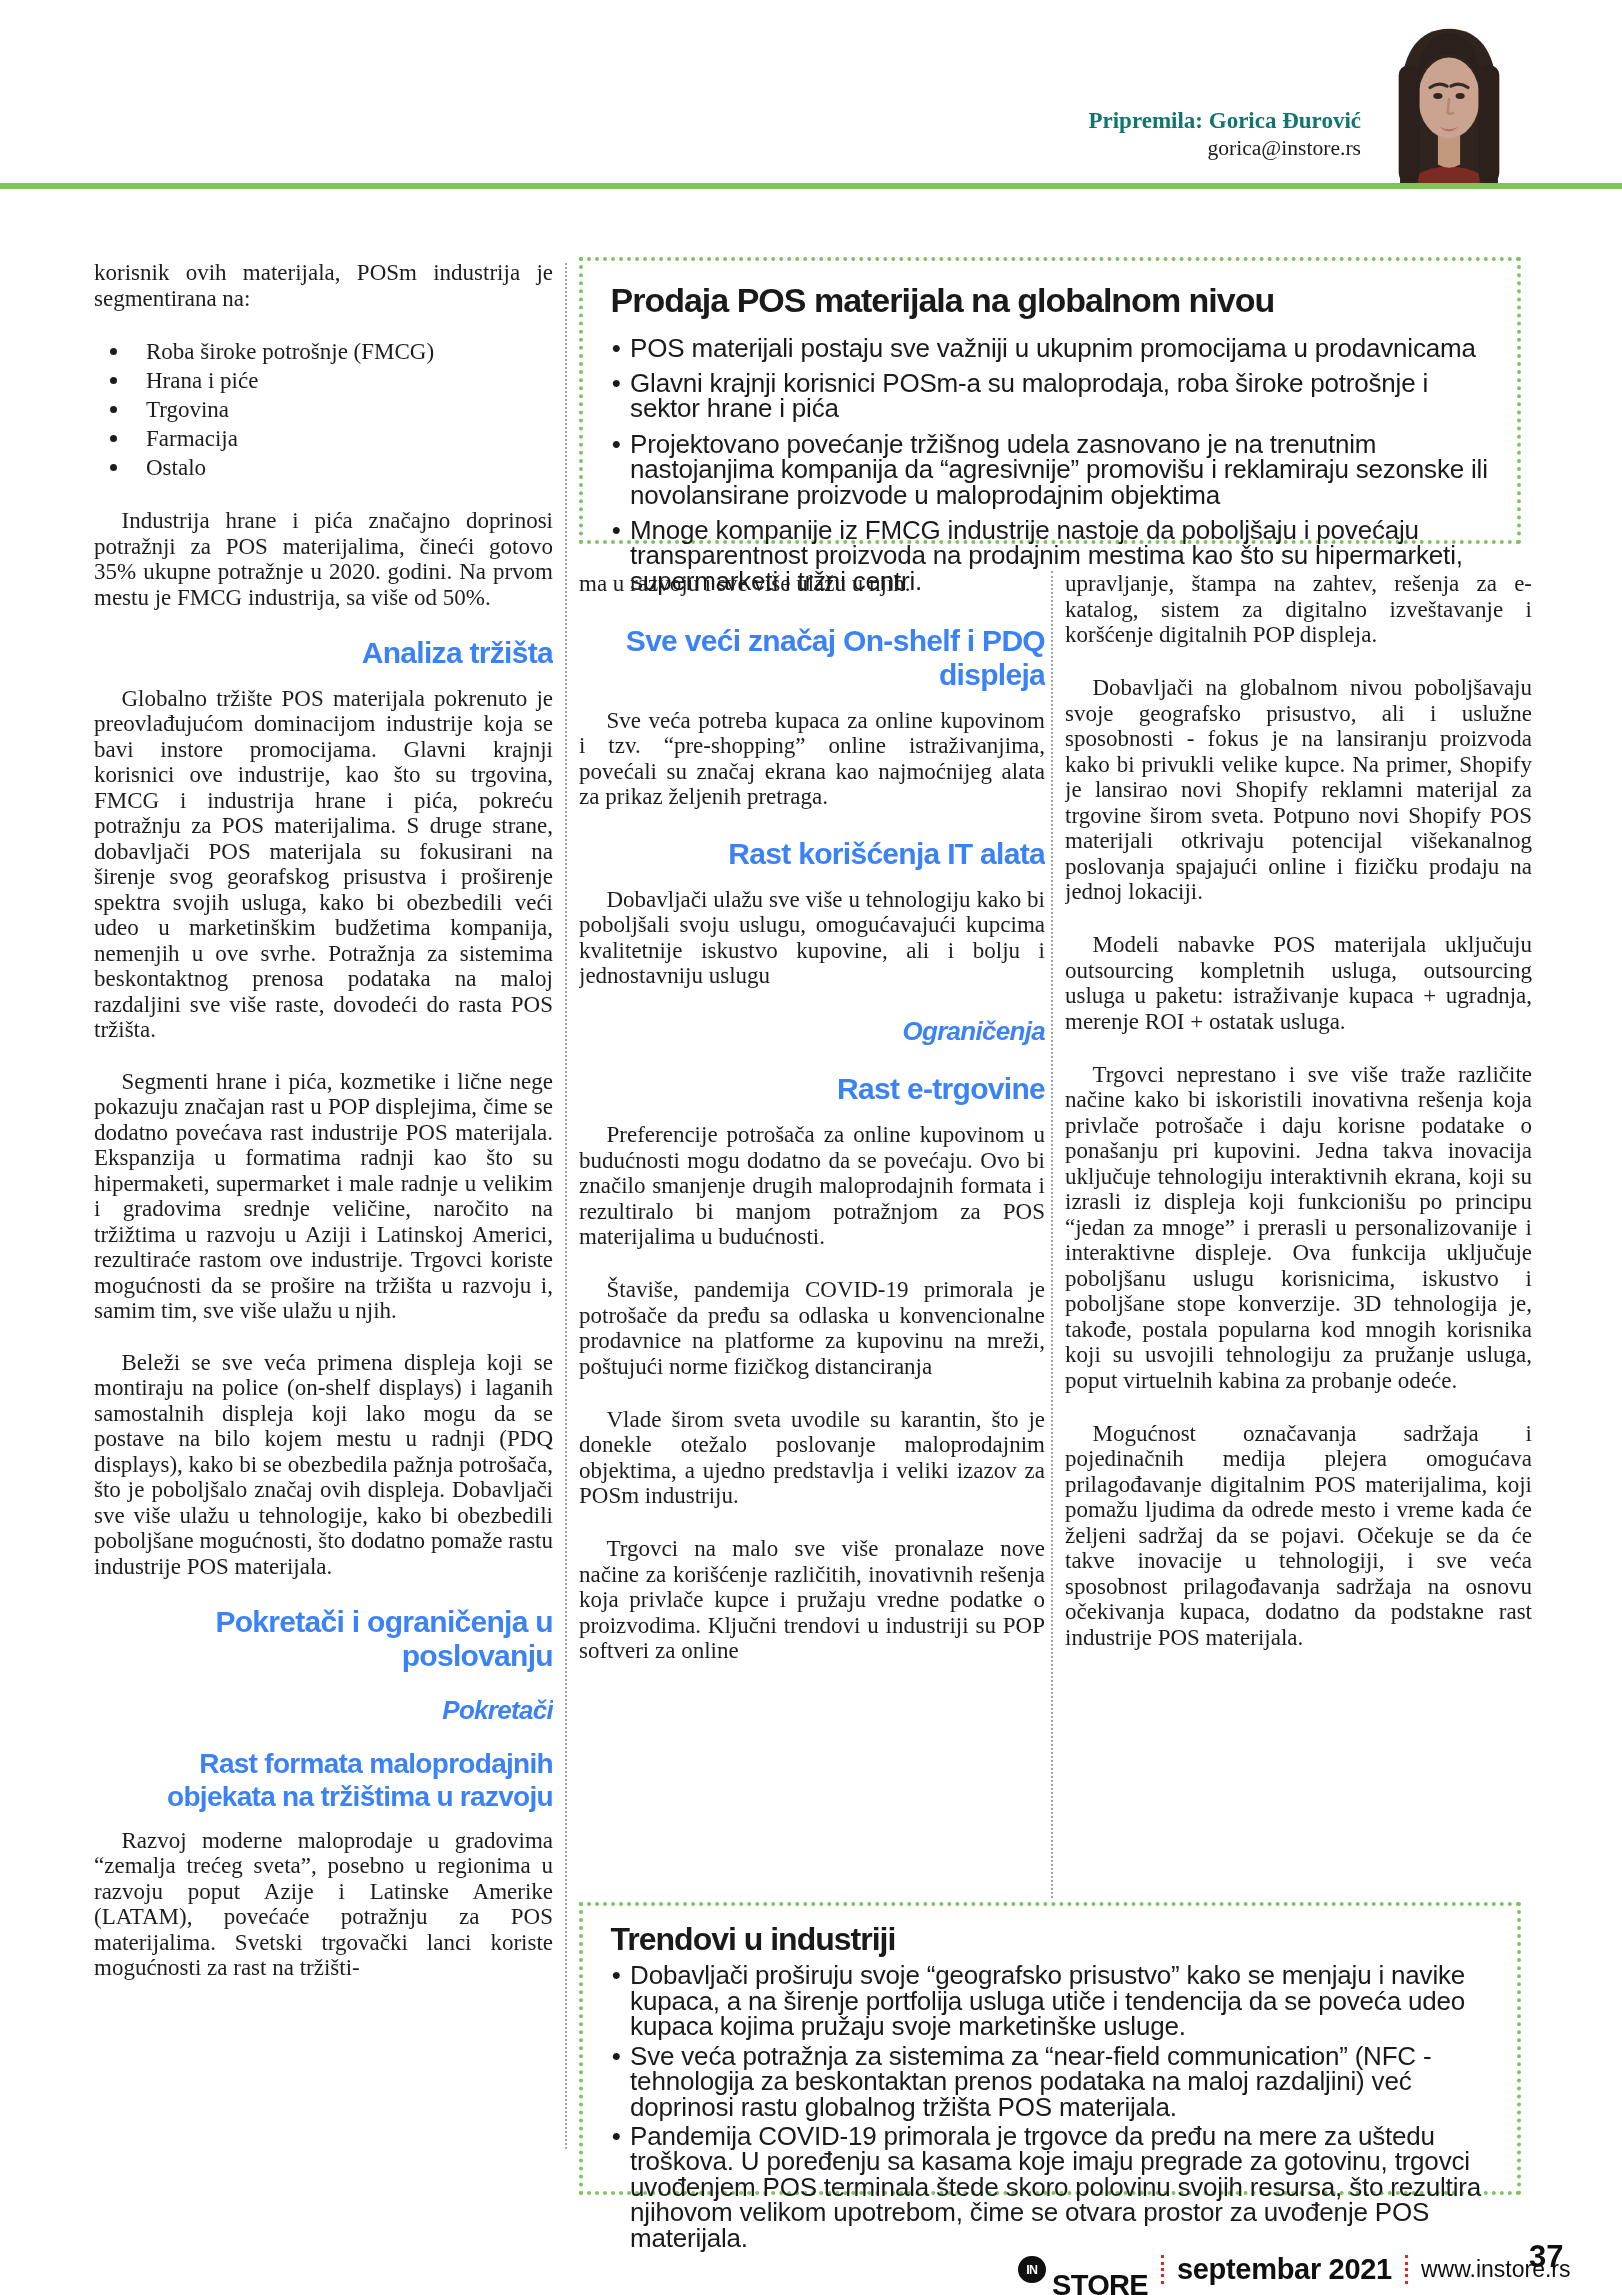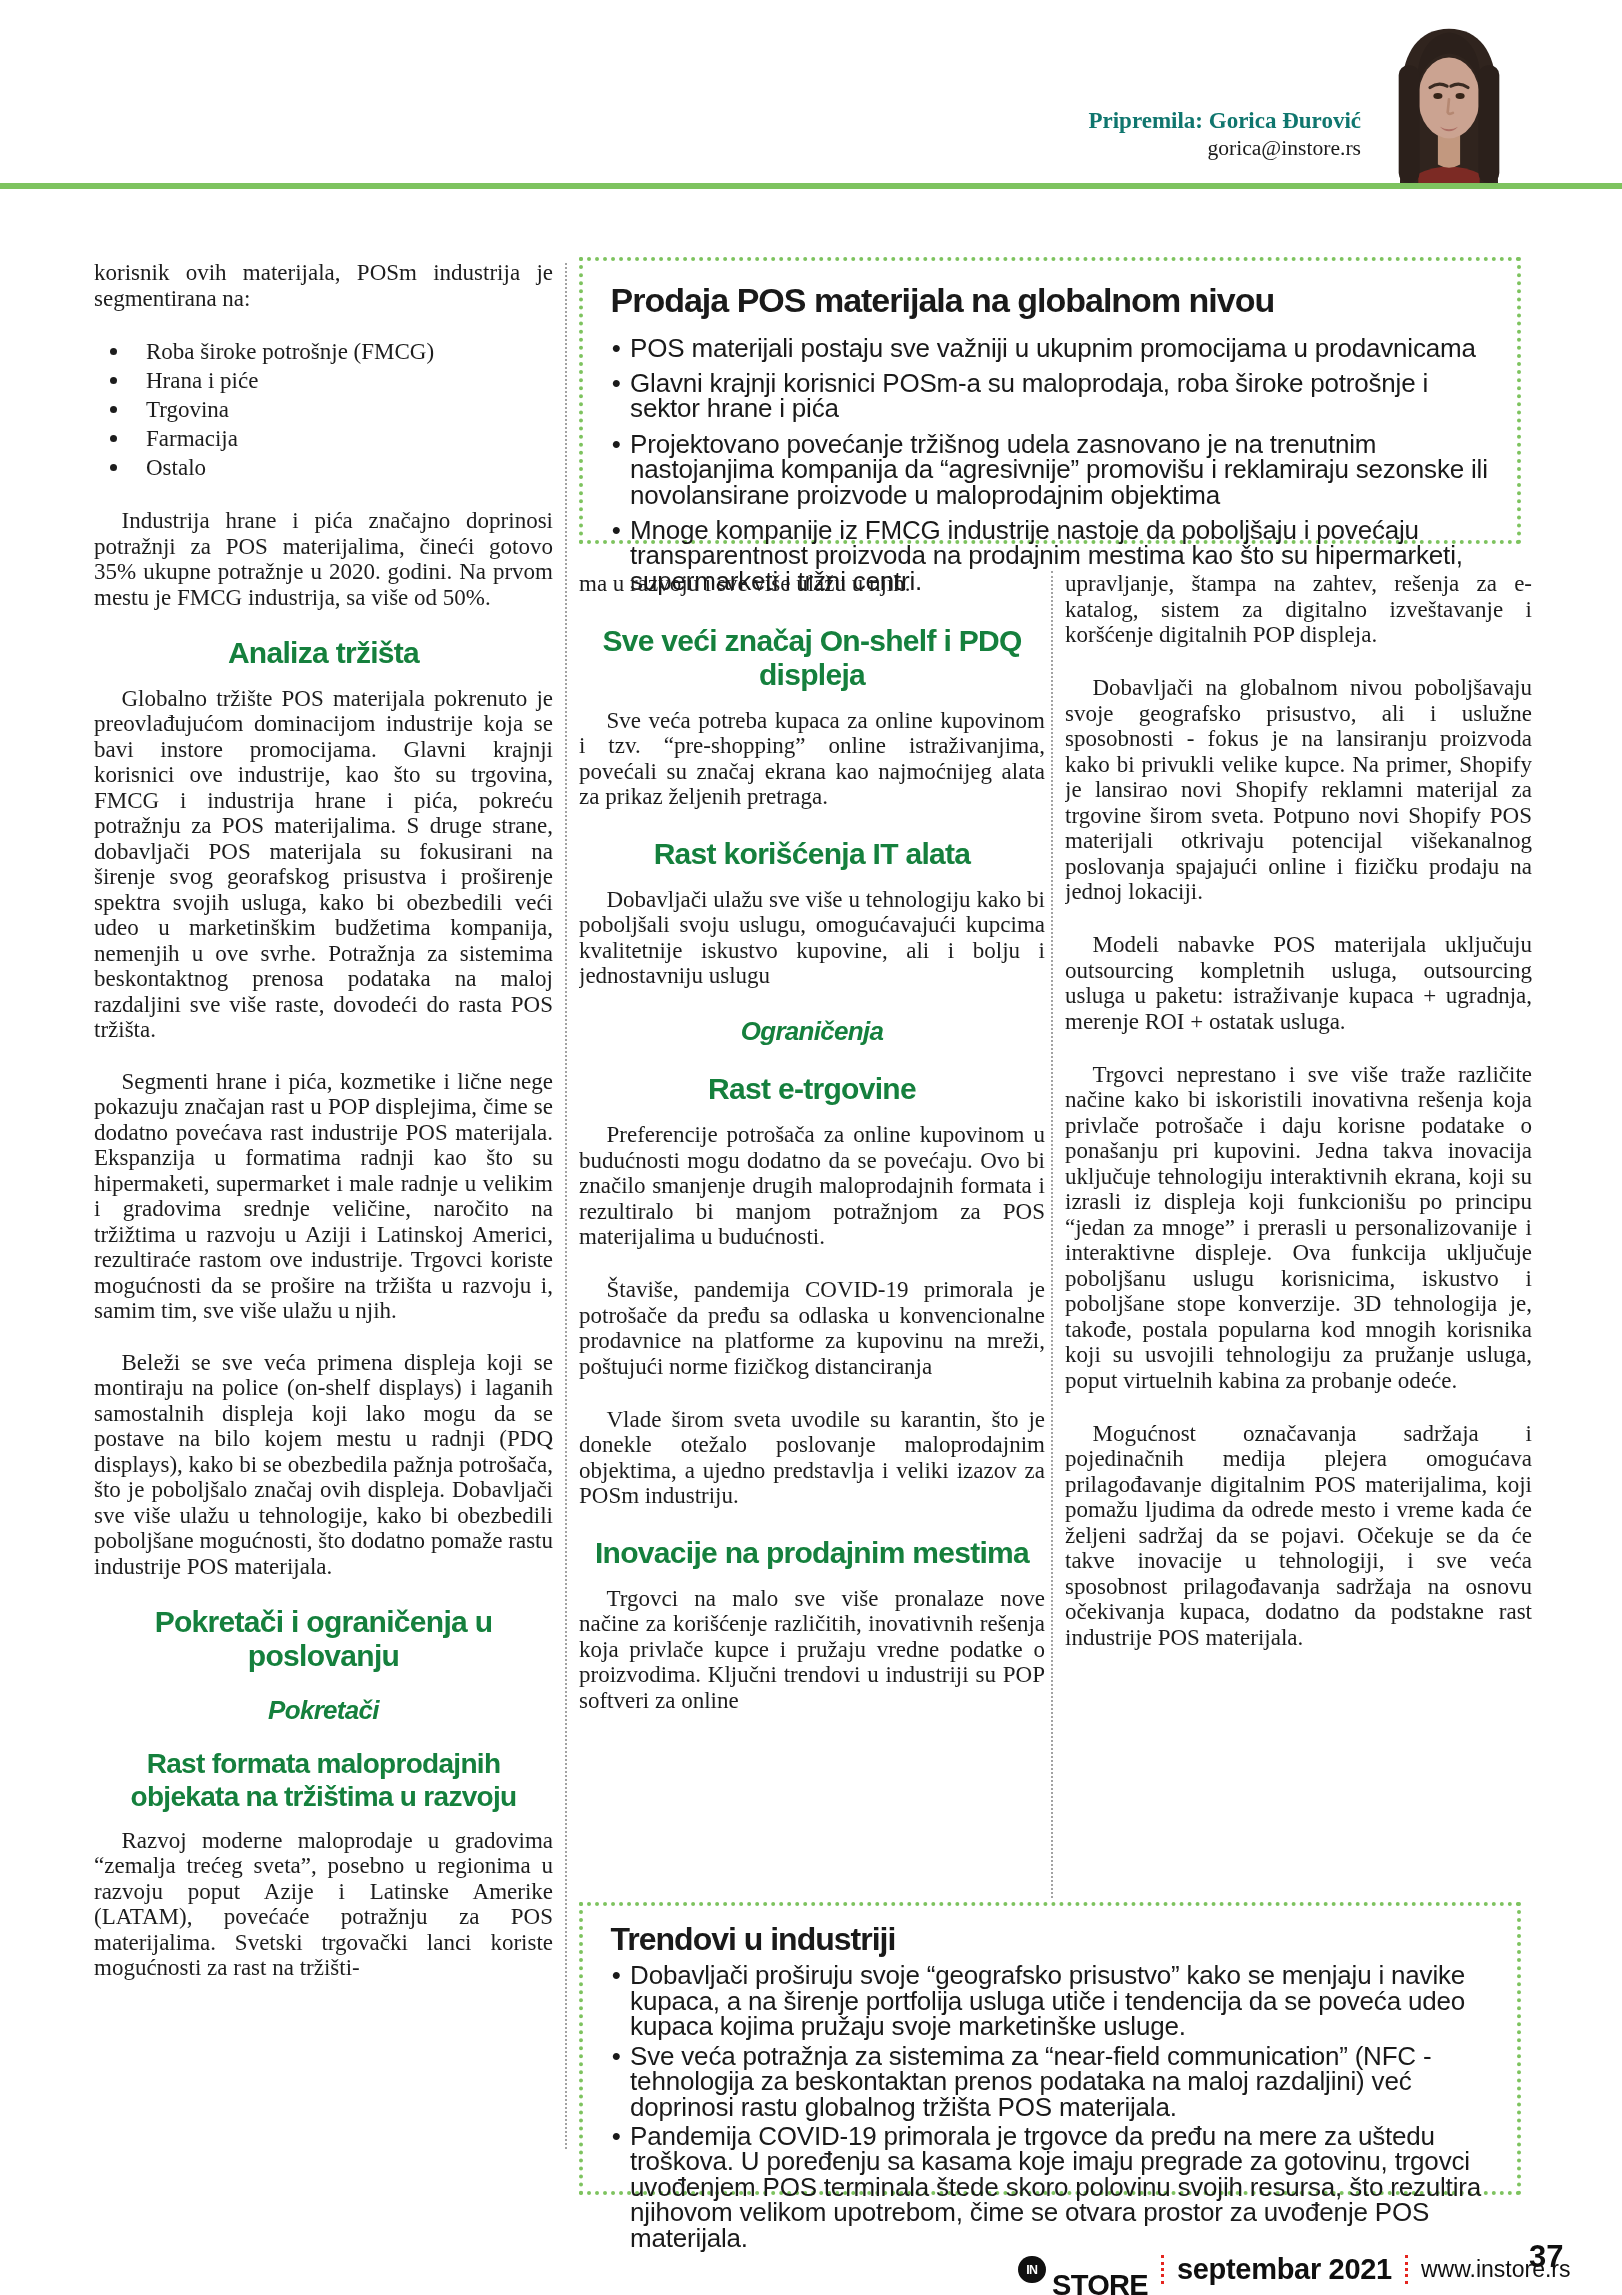--- a/index.html
+++ b/index.html
@@ -47,22 +47,22 @@
   .col p.indent { text-indent:27.5px; }
 
   .serif-list { list-style:none; margin:1.3px 0 26px; padding:0; text-align:left; }
   .serif-list li { position:relative; padding-left:52px; line-height:29px; }
   .serif-list li::before {
     content:""; position:absolute; left:15.7px; top:11px;
     width:7.2px; height:7.2px; border-radius:50%; background:#1d1d1d;
   }
 
   .h-sans {
-    font-family:"Liberation Sans", sans-serif; font-weight:700; text-align:center;
-    font-size:30px; line-height:34px; letter-spacing:-0.7px; color:#15803d;
+    font-family:"Liberation Sans", sans-serif; font-weight:700; text-align:right;
+    font-size:30px; line-height:34px; letter-spacing:-0.7px; color:#3b82f6;
     margin:26px 0 15.7px;
   }
   .h-sub  { font-size:28px; line-height:33px; margin:22px 0 14.4px; }
   .h-italic { font-style:italic; font-size:26px; line-height:30px; margin:22px 0 14.4px; }
 
   
   .footer {
     position:absolute; left:1018px; top:2237px; display:flex; align-items:center; gap:13px;
     font-family:"Liberation Sans", sans-serif; color:#101010;
   }
@@ -149,21 +149,20 @@
     <p>ma u razvoju i sve više ulažu u njih.</p>
     <h2 class="h-sans" style="margin-top:0;">Sve veći značaj On-shelf i PDQ displeja</h2>
     <p class="indent">Sve veća potreba kupaca za online kupovinom i tzv. “pre-shopping” online istraživanjima, povećali su značaj ekrana kao najmoćnijeg alata za prikaz željenih pretraga.</p>
     <h2 class="h-sans">Rast korišćenja IT alata</h2>
     <p class="indent">Dobavljači ulažu sve više u tehnologiju kako bi poboljšali svoju uslugu, omogućavajući kupcima kvalitetnije iskustvo kupovine, ali i bolju i jednostavniju uslugu</p>
     <h3 class="h-sans h-italic">Ograničenja</h3>
     <h2 class="h-sans">Rast e-trgovine</h2>
     <p class="indent">Preferencije potrošača za online kupovinom u budućnosti mogu dodatno da se povećaju. Ovo bi značilo smanjenje drugih maloprodajnih formata i rezultiralo bi manjom potražnjom za POS materijalima u budućnosti.</p>
     <p class="indent">Štaviše, pandemija COVID-19 primorala je potrošače da pređu sa odlaska u konvencionalne prodavnice na platforme za kupovinu na mreži, poštujući norme fizičkog distanciranja</p>
     <p class="indent">Vlade širom sveta uvodile su karantin, što je donekle otežalo poslovanje maloprodajnim objektima, a ujedno predstavlja i veliki izazov za POSm industriju.</p>
-    <h2 class="h-sans">Inovacije na prodajnim mestima</h2>
     <p class="indent">Trgovci na malo sve više pronalaze nove načine za korišćenje različitih, inovativnih rešenja koja privlače kupce i pružaju vredne podatke o proizvodima. Ključni trendovi u industriji su POP softveri za online</p>
   </section>
 
   <section class="col col3">
     <p>upravljanje, štampa na zahtev, rešenja za e-katalog, sistem za digitalno izveštavanje i koršćenje digitalnih POP displeja.</p>
     <p class="indent">Dobavljači na globalnom nivou poboljšavaju svoje geografsko prisustvo, ali i uslužne sposobnosti - fokus je na lansiranju proizvoda kako bi privukli velike kupce. Na primer, Shopify je lansirao novi Shopify reklamni materijal za trgovine širom sveta. Potpuno novi Shopify POS materijali otkrivaju potencijal višekanalnog poslovanja spajajući online i fizičku prodaju na jednoj lokaciji.</p>
     <p class="indent">Modeli nabavke POS materijala uključuju outsourcing kompletnih usluga, outsourcing usluga u paketu: istraživanje kupaca + ugradnja, merenje ROI + ostatak usluga.</p>
     <p class="indent">Trgovci neprestano i sve više traže različite načine kako bi iskoristili inovativna rešenja koja privlače potrošače i daju korisne podatake o ponašanju pri kupovini. Jedna takva inovacija uključuje tehnologiju interaktivnih ekrana, koji su izrasli iz displeja koji funkcionišu po principu “jedan za mnoge” i prerasli u personalizovanije i interaktivne displeje. Ova funkcija uključuje poboljšanu uslugu korisnicima, iskustvo i poboljšane stope konverzije. 3D tehnologija je, takođe, postala popularna kod mnogih korisnika koji su usvojili tehnologiju za pružanje usluga, poput virtuelnih kabina za probanje odeće.</p>
     <p class="indent">Mogućnost označavanja sadržaja i pojedinačnih medija plejera omogućava prilagođavanje digitalnim POS materijalima, koji pomažu ljudima da odrede mesto i vreme kada će željeni sadržaj da se pojavi. Očekuje se da će takve inovacije u tehnologiji, i sve veća sposobnost prilagođavanja sadržaja na osnovu očekivanja kupaca, dodatno da podstakne rast industrije POS materijala.</p>
   </section>

